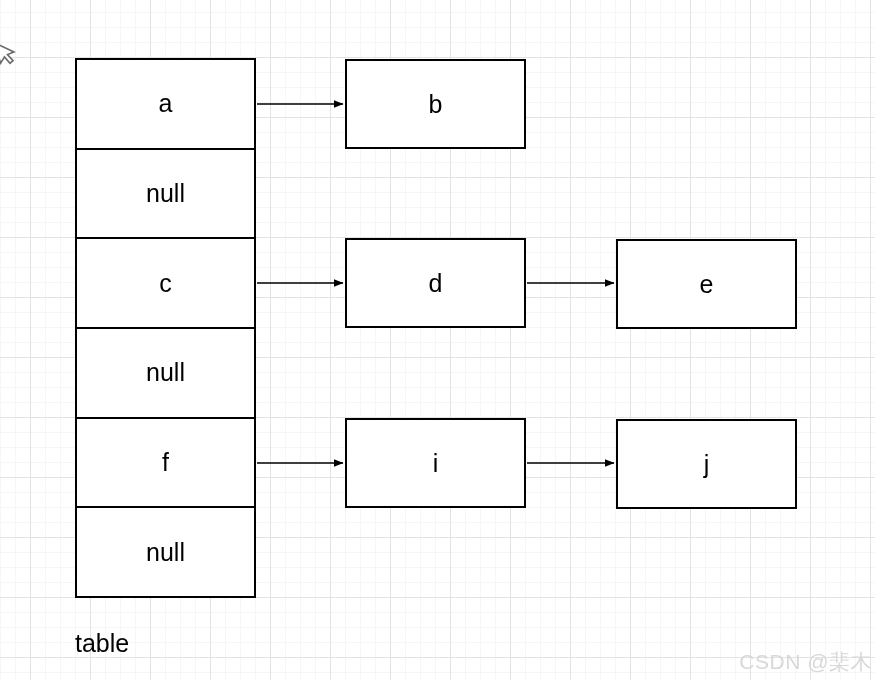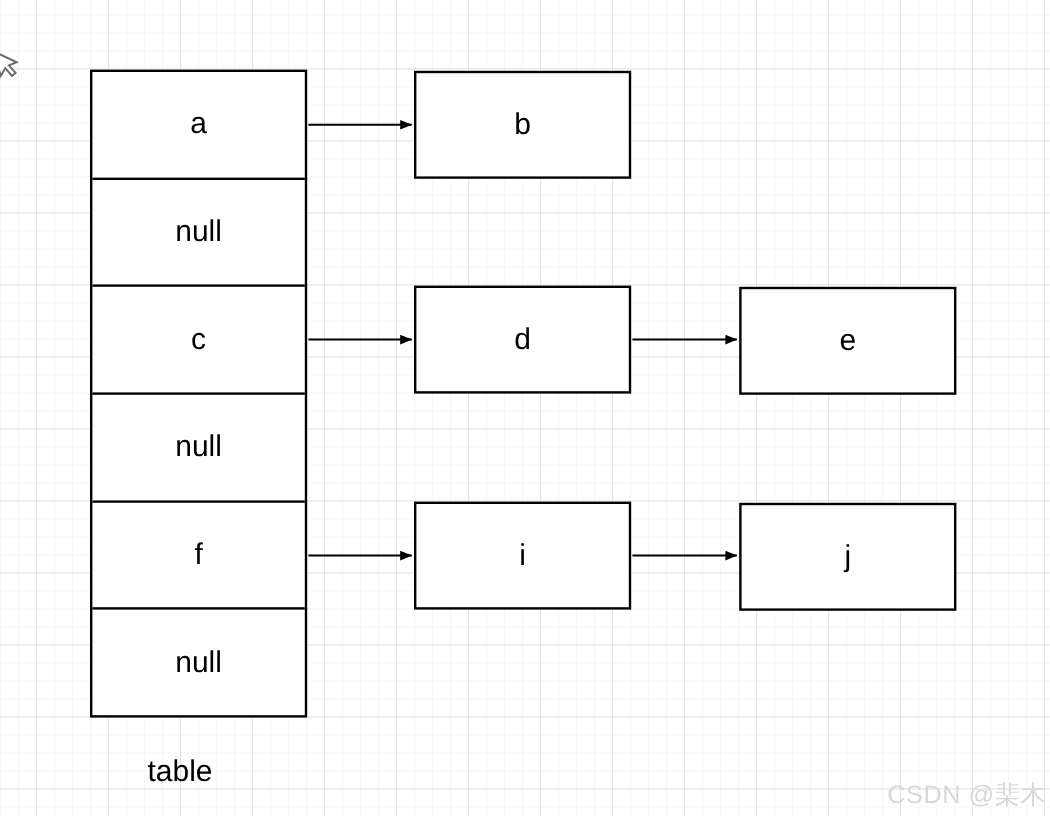--- a/index.html
+++ b/index.html
@@ -65,21 +65,21 @@
     position: absolute;
     left: 0; top: 0;
     pointer-events: none;
   }
   .edge { stroke: #000; stroke-width: 1.7; marker-end: url(#arrowhead); }
 
   .table-caption {
     position: absolute;
     left: 75px; top: 629px;
     width: 150px;
-    text-align: center;
+    text-align: left;
     font-size: 25px;
     color: #000;
   }
 
   .watermark {
     position: absolute;
     right: 3px; bottom: 4px;
     font-size: 21px;
     color: #d8d8d8;
     letter-spacing: 0.5px;

